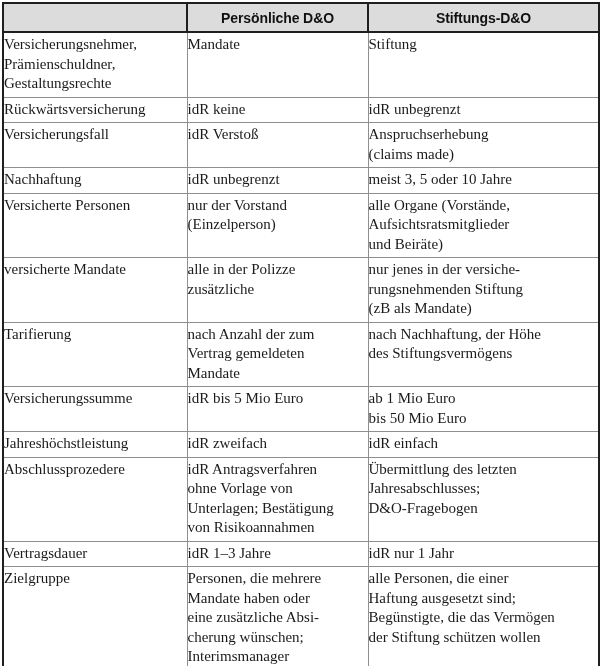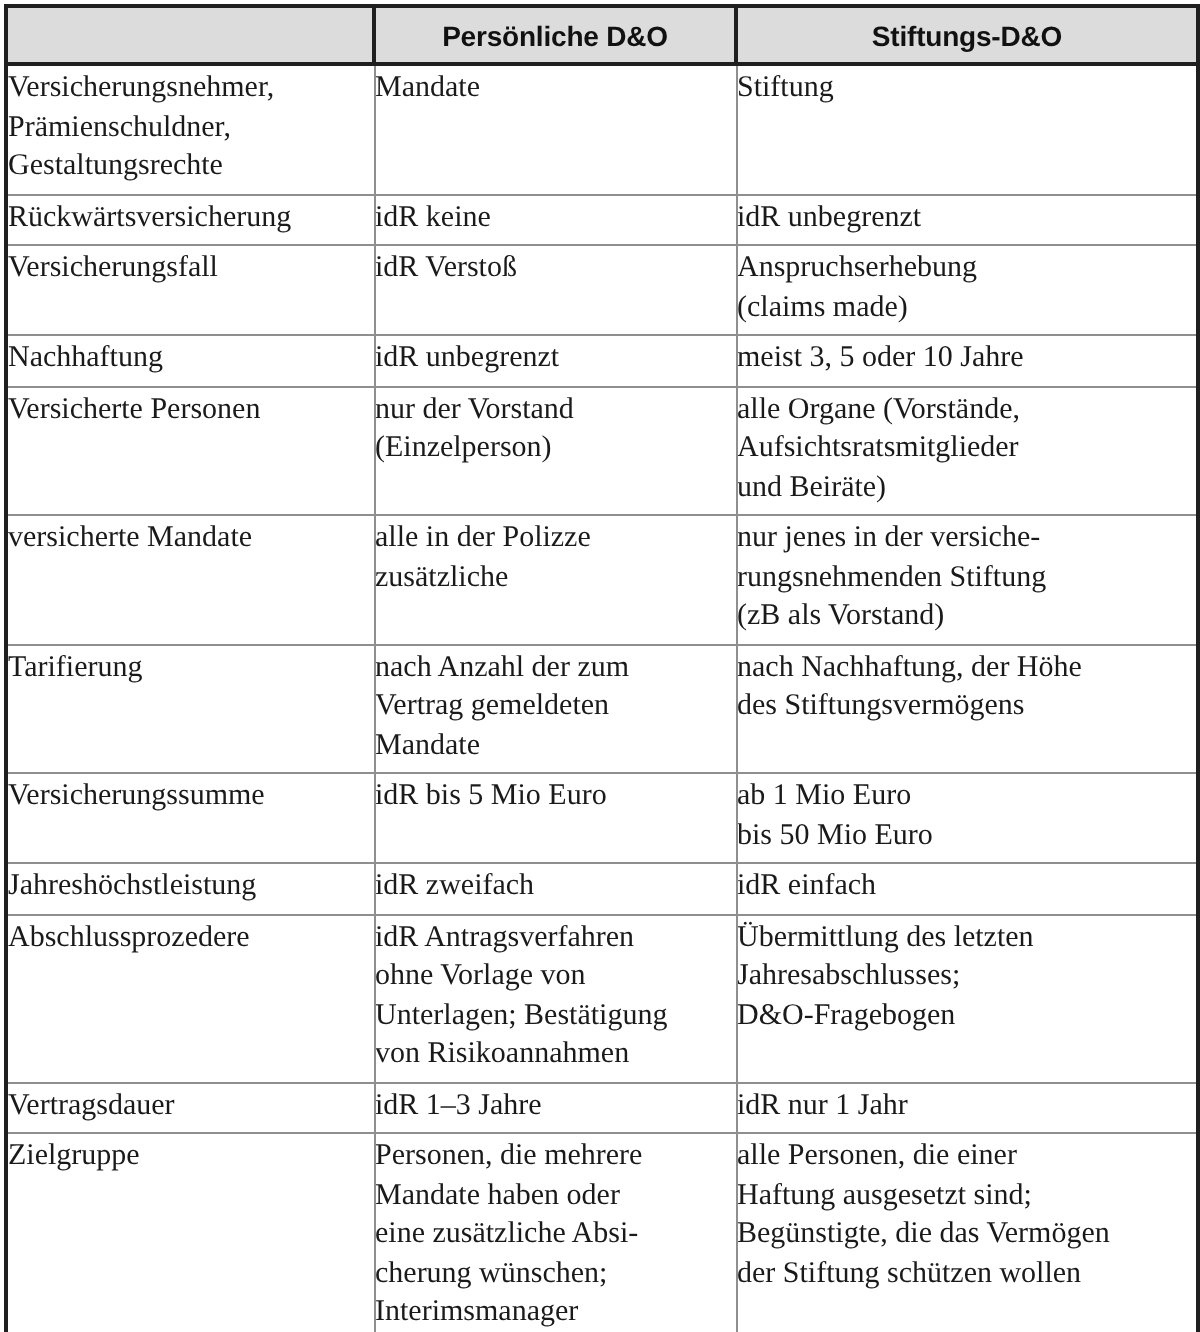--- a/index.html
+++ b/index.html
@@ -95,21 +95,21 @@
         <td>alle Organe (Vorstände,
 Aufsichtsratsmitglieder
 und Beiräte)</td>
       </tr>
       <tr>
         <td>versicherte Mandate</td>
         <td>alle in der Polizze
 zusätzliche</td>
         <td>nur jenes in der versiche-
 rungsnehmenden Stiftung
-(zB als Vorstand)</td>
+(zB als Mandate)</td>
       </tr>
       <tr>
         <td>Tarifierung</td>
         <td>nach Anzahl der zum
 Vertrag gemeldeten
 Mandate</td>
         <td>nach Nachhaftung, der Höhe
 des Stiftungsvermögens</td>
       </tr>
       <tr>

